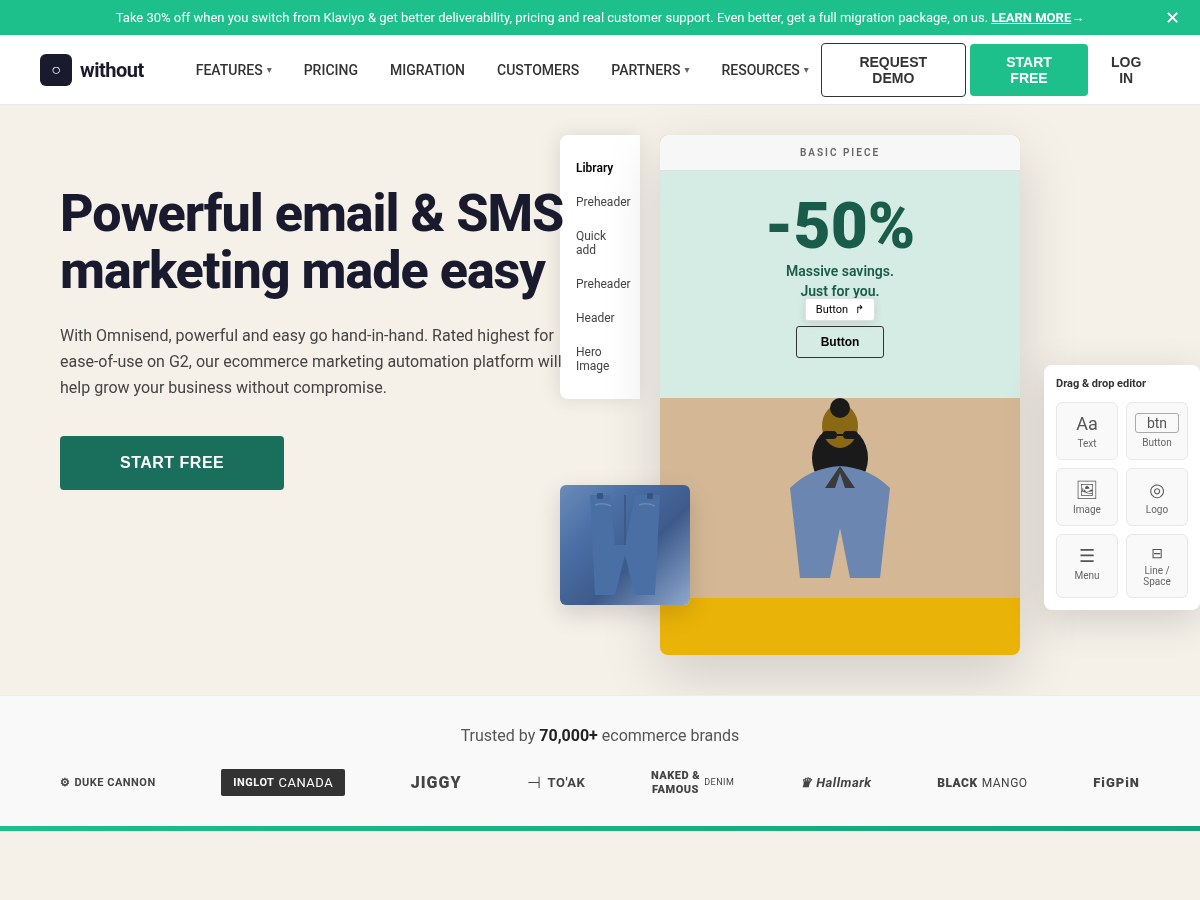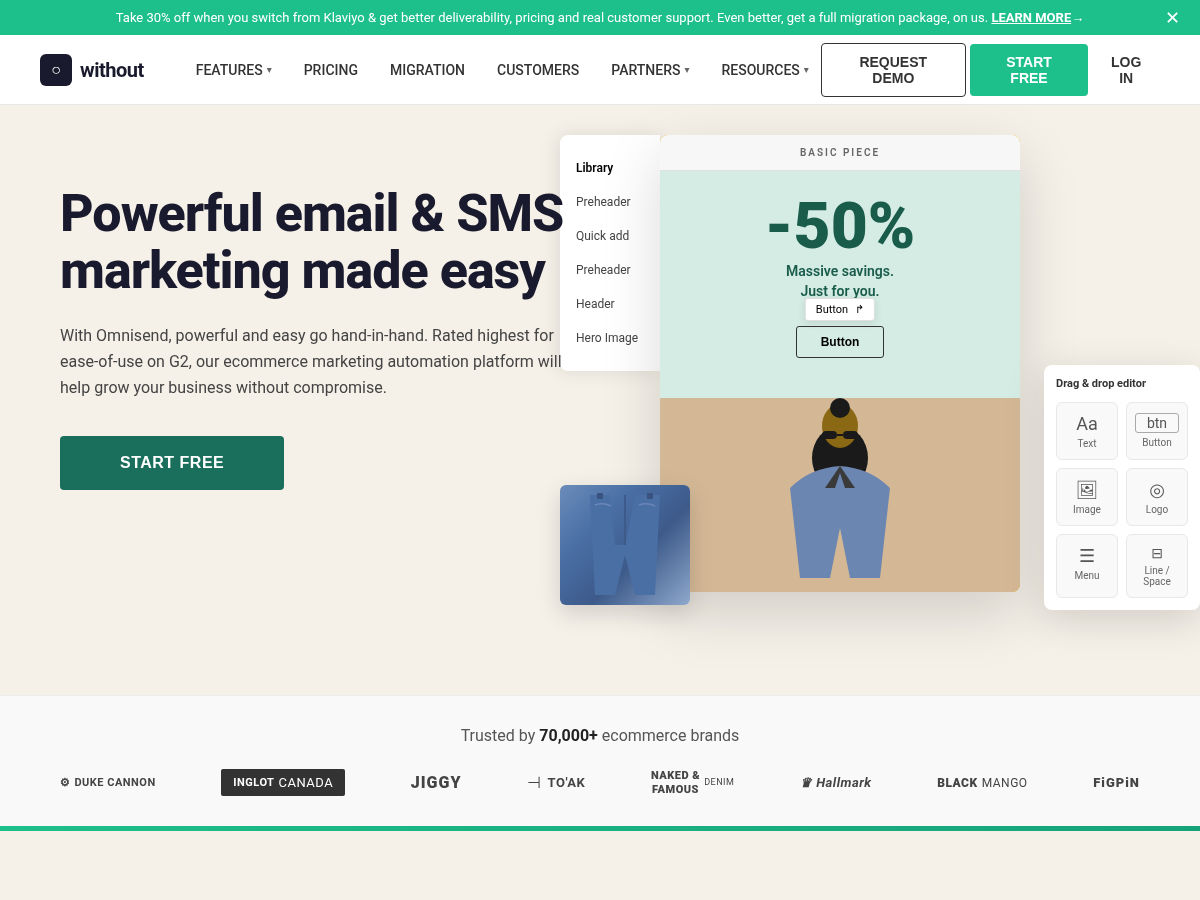--- a/index.html
+++ b/index.html
@@ -169,21 +169,21 @@
       width: 640px;
       height: 590px;
     }
 
     
     .email-editor-mockup {
       position: absolute;
       top: 40px;
       left: 100px;
       width: 360px;
-      height: 457px;
+      height: 520px;
       background: #eab308;
       border-radius: 8px;
       box-shadow: 0 20px 60px rgba(0,0,0,0.15);
       overflow: hidden;
     }
     .email-editor-header {
       background: #f7f7f7;
       padding: 12px 16px;
       border-bottom: 1px solid #e0e0e0;
       text-align: center;
@@ -246,21 +246,21 @@
       align-items: center;
       justify-content: center;
       overflow: hidden;
     }
 
     
     .editor-sidebar {
       position: absolute;
       top: 40px;
       left: 0;
-      width: 100px;
+      width: 80px;
       background: #fff;
       border-radius: 8px 0 0 8px;
       box-shadow: -2px 0 20px rgba(0,0,0,0.1);
       padding: 16px 0;
     }
     .sidebar-item-left {
       padding: 10px 16px;
       font-size: 12px;
       color: #444;
       cursor: pointer;

